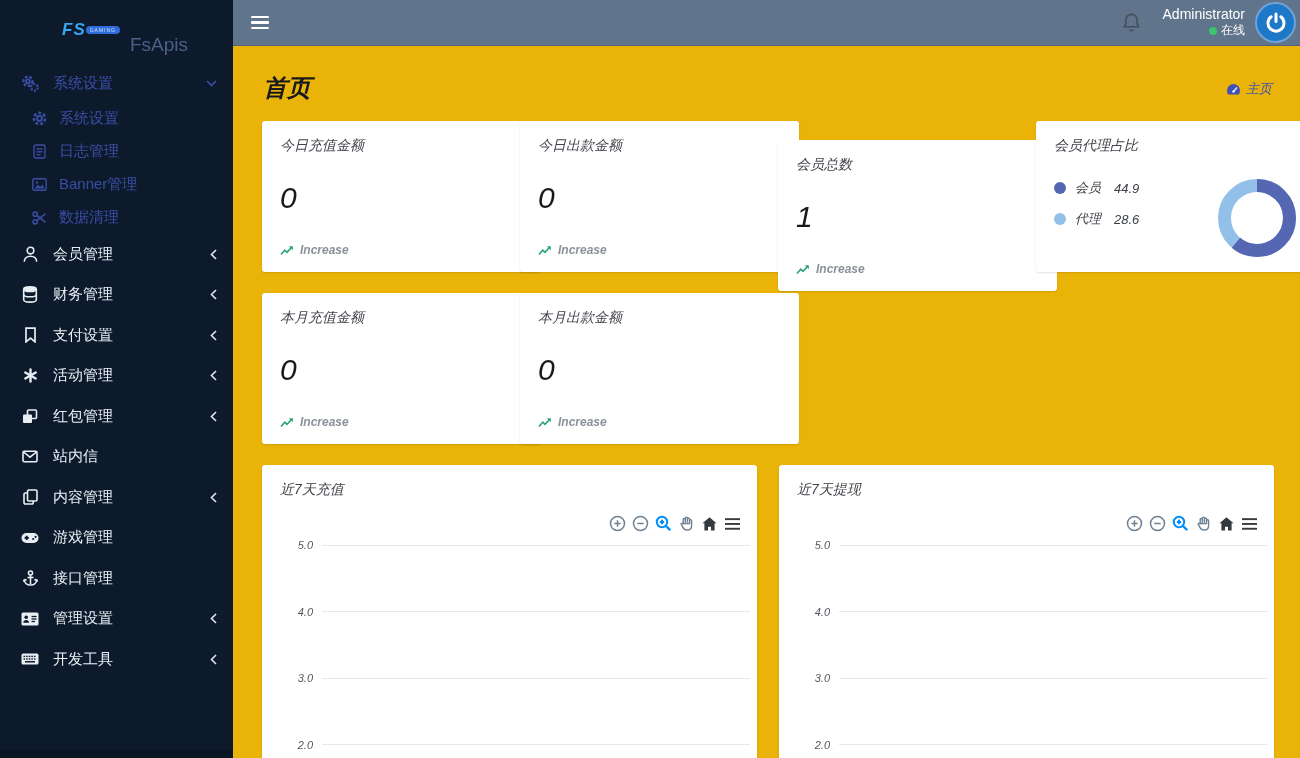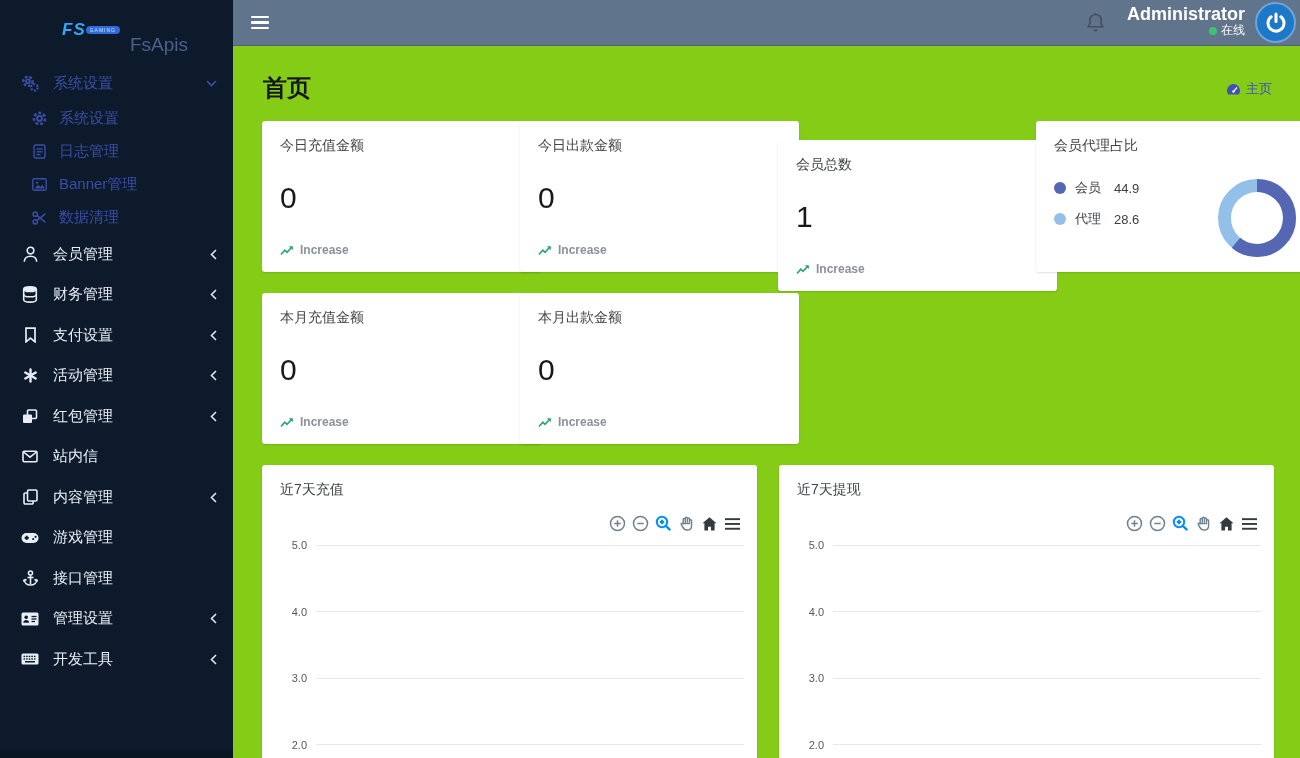--- a/index.html
+++ b/index.html
@@ -24,27 +24,27 @@
   .menu-sub .mi { width:16px; display:flex; justify-content:center; margin-right:12px; flex:0 0 16px; }
   svg { display:block; }
 
   
   .topbar { position:absolute; left:233px; top:0; right:0; height:46px; background:#60748b; border-bottom:1px solid #52647a; display:flex; align-items:center; z-index:4; }
   .hamburger { margin-left:18px; width:18px; cursor:pointer; }
   .hamburger div { height:2.5px; background:#fff; margin:3px 0; border-radius:1px; }
   .topbar-right { margin-left:auto; display:flex; align-items:center; }
   .bell { color:#46505b; margin-right:22px; cursor:pointer; }
   .user-block { text-align:right; margin-right:10px; color:#fff; }
-  .user-name { font-size:18px; font-weight:bold; line-height:16px; }
+  .user-name { font-size:14px; font-weight:normal; line-height:16px; }
   .user-status { font-size:12px; display:flex; align-items:center; justify-content:flex-end; gap:4px; }
   .status-dot { width:8px; height:8px; border-radius:50%; background:#3bc46d; display:inline-block; }
   .avatar { width:41px; height:41px; border-radius:50%; background:#1e78c8; border:2px solid #6fa4d8; display:flex; align-items:center; justify-content:center; margin-right:4px; cursor:pointer; }
 
   
-  .content { position:absolute; left:233px; top:46px; right:0; bottom:0; background:#84cc16; }
+  .content { position:absolute; left:233px; top:46px; right:0; bottom:0; background:#eab308;font-style:italic; }
   .page-title { position:absolute; left:30px; top:26px; font-size:24px; color:#15181c; }
   .breadcrumb { position:absolute; right:28px; top:34px; display:flex; align-items:center; gap:5px; color:#3f51b5; font-size:13px; cursor:pointer; }
 
   .card { position:absolute; background:#fff; border-radius:3px; box-shadow:0 1px 2px rgba(0,0,0,0.12); }
   .stat-card { width:279px; height:151px; padding:16px 18px; }
   .stat-title { font-size:14px; color:#3f4349; }
   .stat-value { font-size:30px; color:#17191c; margin-top:26px; font-weight:400; }
   .stat-footer { position:absolute; left:18px; bottom:15px; display:flex; align-items:center; gap:6px; }
   .stat-footer span { font-size:12px; font-weight:bold; color:#8b919b; }
 
@@ -57,21 +57,21 @@
   .legend-dot { width:12px; height:12px; border-radius:50%; }
   .legend-val { margin-left:4px; }
   .donut-svg { position:absolute; right:13px; top:52px; }
 
   
   .chart-card { top:419px; width:495px; height:470px; }
   .cc-left { left:29px; } .cc-right { left:546px; }
   .chart-title { padding:16px 18px 0 18px; font-size:14px; color:#3f4349; }
   .apex-toolbar { position:absolute; top:50px; right:16px; display:flex; align-items:center; gap:6px; }
   .tool { cursor:pointer; display:flex; }
-  .tick { position:absolute; left:4px; width:100%; display:flex; align-items:center; }
+  .tick { position:absolute; left:10px; width:100%; display:flex; align-items:center; }
   .tick-label { width:50px; text-align:right; padding-right:9px; font-size:11px; color:#54595f; }
   .tick-line { flex:1; border-top:1px solid #e7e8ea; margin-right:17px; }
 </style>
 </head>
 <body>
 
 <aside class="sidebar">
   <div class="brand">
     <span class="logo-badge">
       <span class="logo-fs">FS</span>

